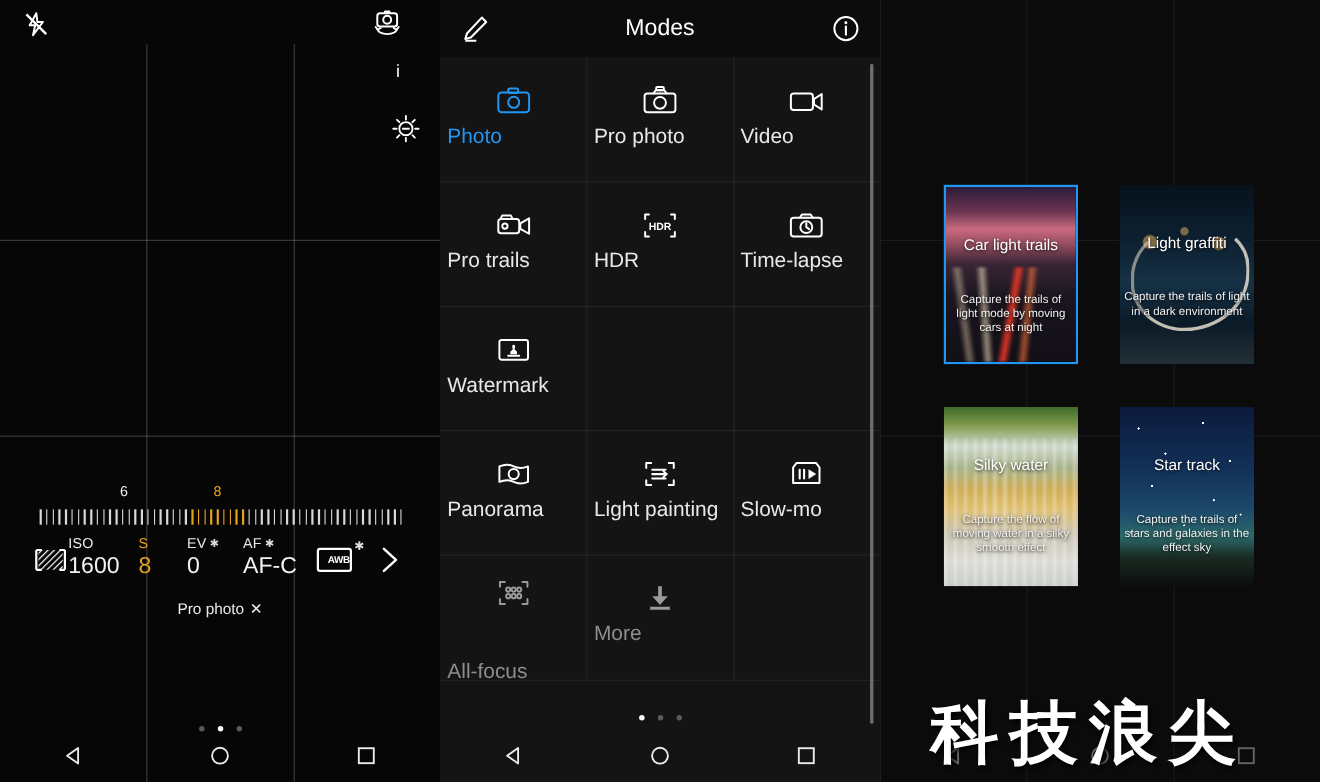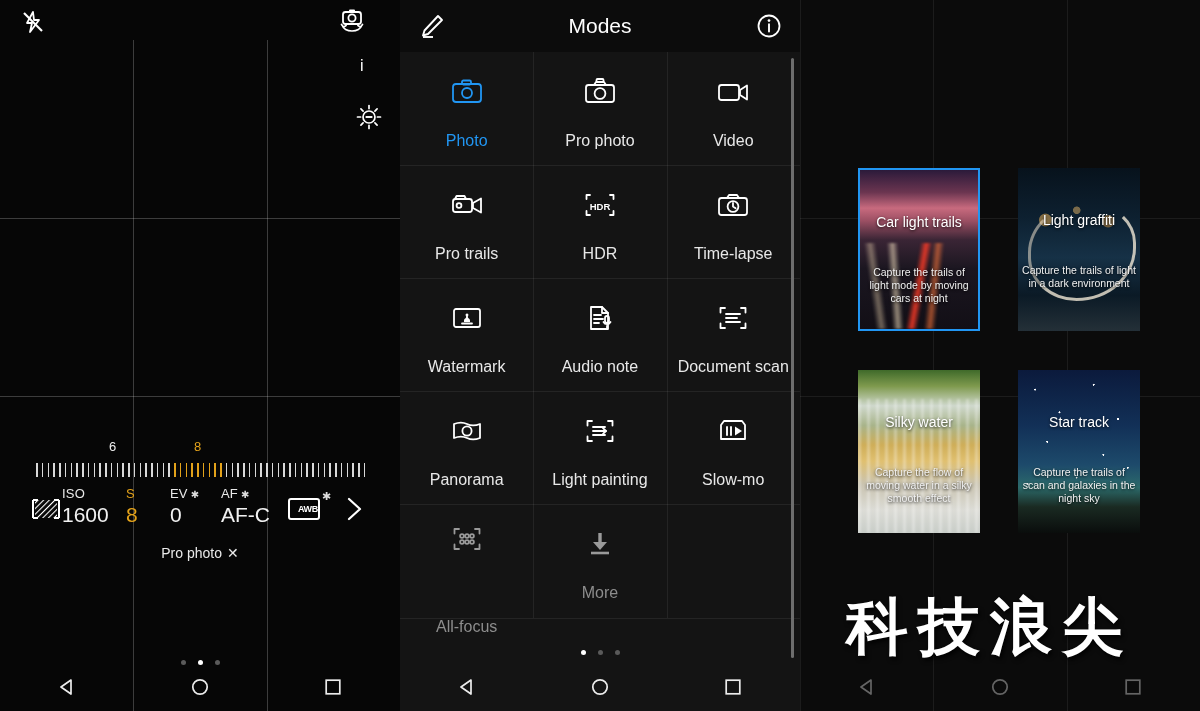--- a/index.html
+++ b/index.html
@@ -55,21 +55,21 @@
   
   .panel-modes { position:absolute; left:400px; top:0; width:400px; height:711px; background:#141414; overflow:hidden; }
   .modes-head { position:relative; height:52px; width:400px; background:#0c0c0c; display:flex; align-items:center; }
   .modes-title { position:absolute; width:100%; text-align:center; font-size:21px; color:#fff; }
   .edit-ic { position:absolute; left:18px; top:12px; width:28px; height:28px; }
   .info-ic { position:absolute; right:18px; top:13px; width:26px; height:26px; }
 
   .modes-grid { position:relative; width:400px; height:595px; }
   .mcell { position:absolute; width:133.3px; height:113px; display:flex; flex-direction:column; align-items:center; justify-content:flex-start; padding-top:20px; }
   .mcell .mic { height:40px; display:flex; align-items:center; justify-content:center; }
-  .mcell .mlab { margin-top:20px; font-size:16px; line-height:17px; color:#e8e8e8; text-align:center; width:120px; }
+  .mcell .mlab { margin-top:4px; font-size:19px; line-height:17px; color:#e8e8e8; width:120px; }
   .mcell.sel .mlab { color:#2196f3; }
   .mcell.dim .mlab { color:#8d8d8d; }
   .gl-v { position:absolute; width:1px; background:rgba(255,255,255,.07); }
   .gl-h { position:absolute; height:1px; background:rgba(255,255,255,.07); }
   .scrollbar { position:absolute; left:391px; top:58px; width:3px; height:600px; background:#6e6e6e; border-radius:2px; }
   .modes-dots { position:absolute; left:0; bottom:56px; width:400px; }
 
   
   .panel-cards { position:absolute; left:800px; top:0; width:400px; height:711px; background:#0b0b0b; overflow:hidden; }
   .card { position:absolute; width:122px; height:163px; overflow:hidden; }
@@ -102,21 +102,21 @@
     background:radial-gradient(circle at 14% 12%, #fff 0 .8px, transparent 1.2px),
       radial-gradient(circle at 34% 26%, #fff 0 .8px, transparent 1.2px),
       radial-gradient(circle at 62% 9%, #fff 0 .8px, transparent 1.2px),
       radial-gradient(circle at 82% 30%, #fff 0 .8px, transparent 1.2px),
       radial-gradient(circle at 24% 44%, #fff 0 .8px, transparent 1.2px),
       radial-gradient(circle at 70% 52%, #fff 0 .8px, transparent 1.2px),
       radial-gradient(circle at 48% 66%, #fff 0 .7px, transparent 1.1px),
       radial-gradient(circle at 90% 60%, #fff 0 .7px, transparent 1.1px),
       radial-gradient(circle at 8% 70%, #fff 0 .7px, transparent 1.1px); }
 
-  .watermark { position:absolute; left:846px; top:585px; width:340px; height:86px;
+  .watermark { position:absolute; left:846px; top:624px; width:340px; height:86px;
     font-family:"DejaVu Serif", serif; font-size:62px; font-weight:bold; color:#fff; letter-spacing:10px;
     text-shadow:2px 3px 4px rgba(0,0,0,.85); white-space:nowrap; }
   .nav-dim { opacity:.55; }
 </style>
 </head>
 <body>
 
 <div class="screen">
 
   <div class="panel-cam">
@@ -383,45 +383,20 @@
         <div class="mcell" style="left: 0px; top: 226px;">
           <div class="mic">
             <svg width="34" height="30" viewBox="0 0 34 30">
               <rect x="4" y="6" width="26" height="18" rx="2" fill="none" stroke="#ffffff" stroke-width="1.8" stroke-linejoin="round" stroke-linecap="round"></rect>
               <path d="M14 19 h6 v-1.6 c0 -1.3 -1 -1.7 -1.6 -2.2 c-.8 -.7 -.6 -1.6 -.2 -2.4 c.5 -1 .1 -2.4 -1.2 -2.4 c-1.3 0 -1.7 1.4 -1.2 2.4 c.4 .8 .6 1.7 -.2 2.4 c-.6 .5 -1.6 .9 -1.6 2.2 z" fill="#ffffff"></path>
               <line x1="12" y1="20.5" x2="22" y2="20.5" stroke="#ffffff" stroke-width="1.8" stroke-linecap="round"></line>
             </svg>
           </div>
           <div class="mlab">Watermark</div>
         </div>
-        <div class="mcell" style="left: 133.3px; top: 226px;">
-          <div class="mic">
-            <svg width="34" height="30" viewBox="0 0 34 30">
-              <path d="M8 4 h11 l6 6 v16 H8 z" fill="none" stroke="#ffffff" stroke-width="1.8" stroke-linejoin="round" stroke-linecap="round"></path>
-              <path d="M19 4 v6 h6" fill="none" stroke="#ffffff" stroke-width="1.8" stroke-linejoin="round" stroke-linecap="round"></path>
-              <line x1="11" y1="12" x2="18" y2="12" stroke="#ffffff" stroke-width="1.8" stroke-linecap="round"></line>
-              <line x1="11" y1="16" x2="20" y2="16" stroke="#ffffff" stroke-width="1.8" stroke-linecap="round"></line>
-              <line x1="11" y1="20" x2="16" y2="20" stroke="#ffffff" stroke-width="1.8" stroke-linecap="round"></line>
-              <rect x="22" y="13" width="4" height="7" rx="2" fill="none" stroke="#ffffff" stroke-width="1.8" stroke-linejoin="round" stroke-linecap="round"></rect>
-              <path d="M20.5 19 a4 4 0 0 0 7 0 M24 23 v2.5" fill="none" stroke="#ffffff" stroke-width="1.8" stroke-linejoin="round" stroke-linecap="round"></path>
-            </svg>
-          </div>
-          <div class="mlab">Audio note</div>
-        </div>
-        <div class="mcell" style="left: 266.6px; top: 226px;">
-          <div class="mic">
-            <svg width="34" height="30" viewBox="0 0 34 30">
-              <path d="M9 5 H4.5 V9.5 M25 5 H29.5 V9.5 M9 25 H4.5 V20.5 M25 25 H29.5 V20.5" fill="none" stroke="#ffffff" stroke-width="1.8" stroke-linejoin="round" stroke-linecap="round"></path>
-              <line x1="10" y1="11" x2="24" y2="11" stroke="#ffffff" stroke-width="1.9" stroke-linecap="round"></line>
-              <line x1="10" y1="15" x2="21" y2="15" stroke="#ffffff" stroke-width="1.9" stroke-linecap="round"></line>
-              <line x1="10" y1="19" x2="24" y2="19" stroke="#ffffff" stroke-width="1.9" stroke-linecap="round"></line>
-            </svg>
-          </div>
-          <div class="mlab">Document scan</div>
-        </div>
         <div class="mcell" style="left: 0px; top: 339px;">
           <div class="mic">
             <svg width="34" height="30" viewBox="0 0 34 30">
               <path d="M4 8 c5 -2 9 -2 13 0 c4 2 8 2 13 0 v14 c-5 2 -9 2 -13 0 c-4 -2 -8 -2 -13 0 z" fill="none" stroke="#ffffff" stroke-width="1.8" stroke-linejoin="round" stroke-linecap="round"></path>
               <circle cx="17" cy="15" r="4.6" fill="none" stroke="#ffffff" stroke-width="1.8" stroke-linejoin="round" stroke-linecap="round"></circle>
             </svg>
           </div>
           <div class="mlab">Panorama</div>
         </div>
         <div class="mcell" style="left: 133.3px; top: 339px;">
@@ -510,21 +485,21 @@
           <div class="cdesc">Capture the trails of light in a dark environment</div>
         </div>
         <div class="card" style="left: 58px; top: 370px;">
           <div class="cbg art-water"></div>
           <div class="ctitle">Silky water</div>
           <div class="cdesc">Capture the flow of moving water in a silky smooth effect</div>
         </div>
         <div class="card" style="left: 218px; top: 370px;">
           <div class="cbg art-star"></div>
           <div class="ctitle">Star track</div>
-          <div class="cdesc">Capture the trails of scan and galaxies in the night sky</div>
+          <div class="cdesc">Capture the trails of stars and galaxies in the effect sky</div>
         </div>
       </div>
 
     <div class="navbar nav-dim">
       <span class="nav-ic"><svg width="20" height="20" viewBox="0 0 20 20">
             <path d="M14 3 L4 10 L14 17 z" fill="none" stroke="#bdbdbd" stroke-width="1.7" stroke-linejoin="round"></path>
           </svg></span>
       <span class="nav-ic"><svg width="20" height="20" viewBox="0 0 20 20">
             <circle cx="10" cy="10" r="7.2" fill="none" stroke="#bdbdbd" stroke-width="1.7"></circle>
           </svg></span>

